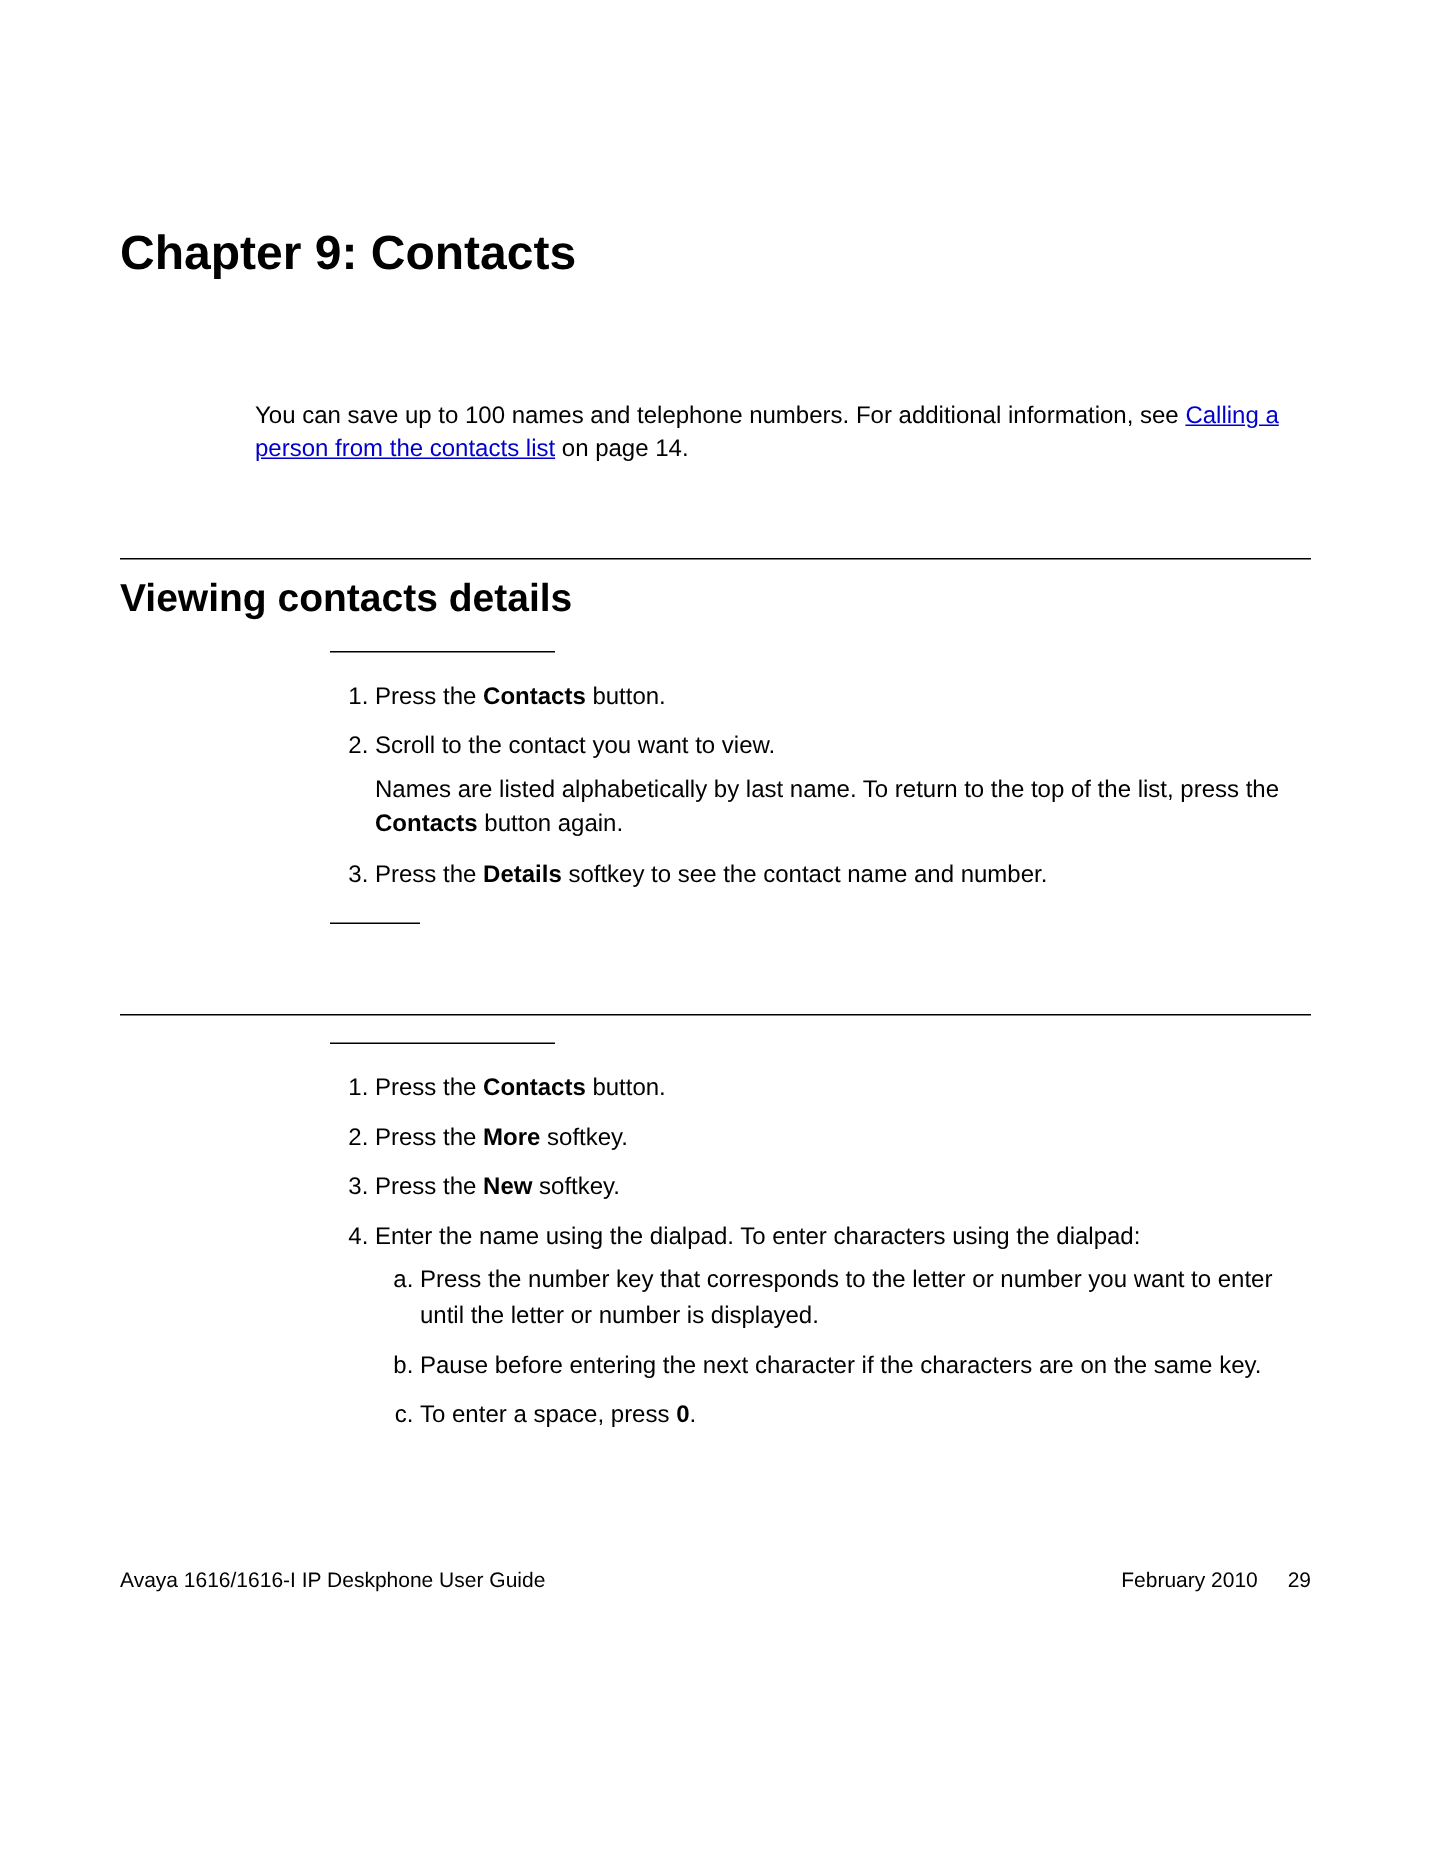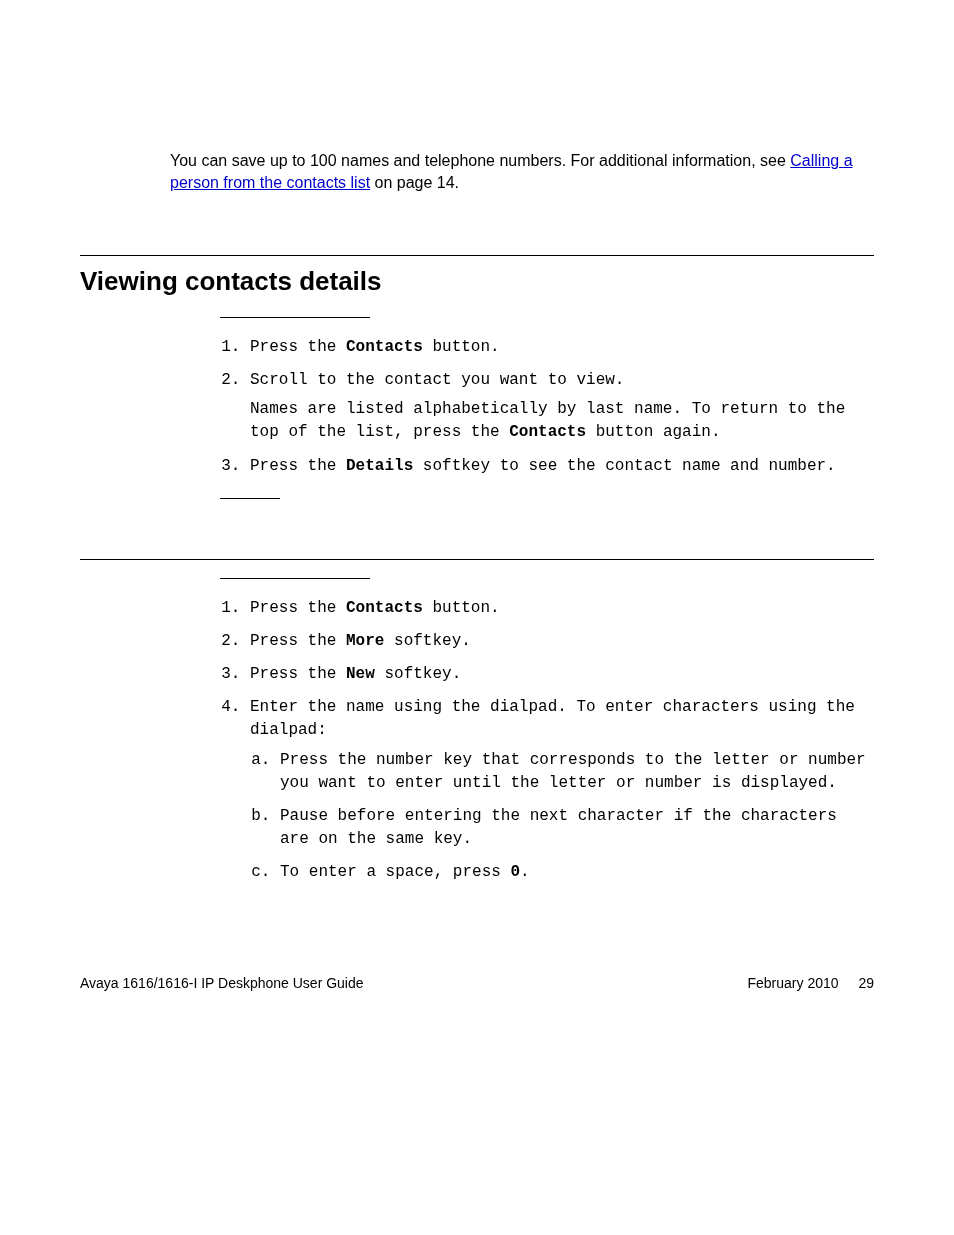--- a/index.html
+++ b/index.html
@@ -51,21 +51,20 @@
     margin: 20px 0 60px 140px;
   }
   ol.steps {
     margin: 0 0 0 140px;
     padding: 0 0 0 30px;
     font-size: 16px;
     line-height: 1.45;
   }
   ol.steps > li {
     margin-bottom: 10px;
-    font-family: Liberation Mono, monospace;
   }
   .substep {
     margin-top: 6px;
   }
   ol.sub {
     list-style-type: lower-alpha;
     margin: 6px 0 0 0;
     padding-left: 30px;
   }
   ol.sub > li {
@@ -104,20 +103,21 @@
     padding: 0 80px 40px 80px;
     margin-top: 40px;
   }
   .footer .right span { margin-left: 16px; }
   .bold { font-weight: bold; }
 </style>
 </head>
 <body>
 
 <div class="page">
+  <h1 class="chapter">Chapter 9:  Contacts</h1>
 
   <div class="intro">
     <span>You can save up to 100 names and telephone numbers. For additional information, see </span><a href="#" class="link">Calling a person from the contacts list</a><span> on page 14.</span>
   </div>
 
   <hr class="section-rule">
   <h2 class="section">Viewing contacts details</h2>
   <hr class="short-rule">
 
   <ol class="steps">

